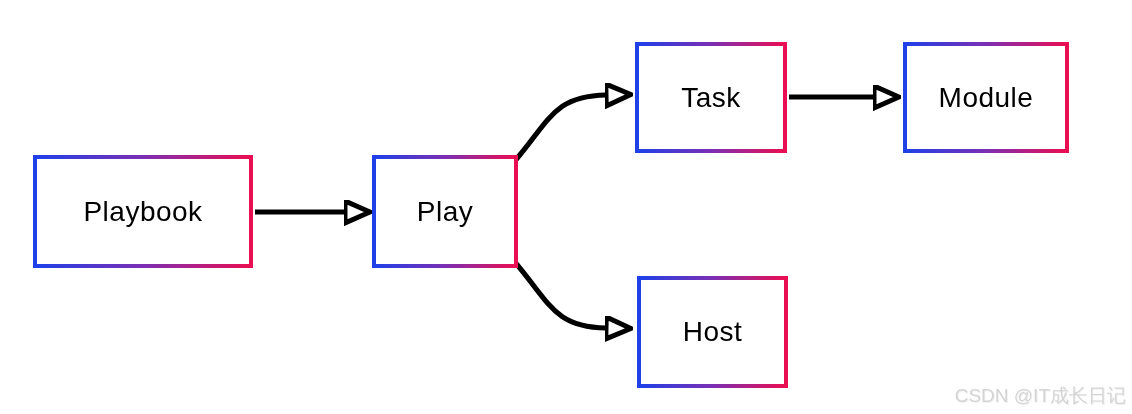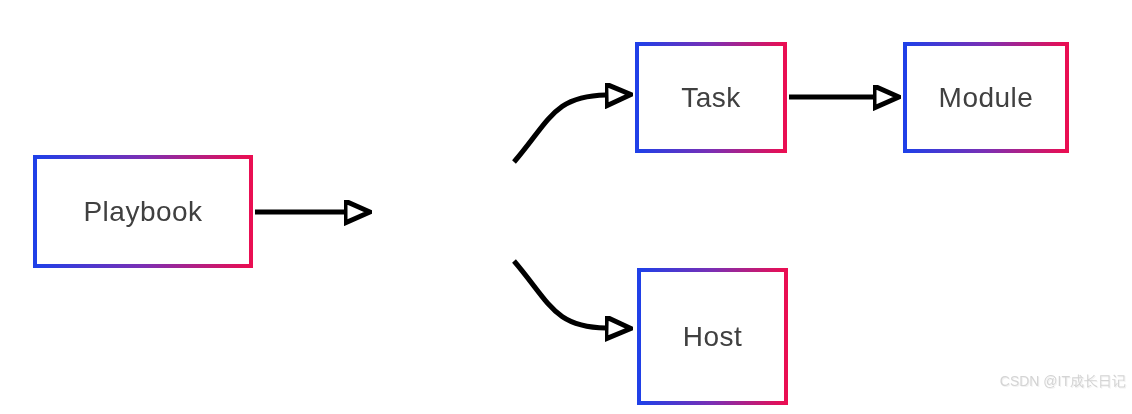--- a/index.html
+++ b/index.html
@@ -10,36 +10,36 @@
     font-family:"Liberation Sans","DejaVu Sans",sans-serif;
     overflow:hidden;
   }
   .node{
     position:absolute;
     box-sizing:border-box;
     background:#ffffff;
     border:4px solid;
     border-image:linear-gradient(to right,#1f40e8,#7b2fb4,#ea0e52) 1;
     display:flex;align-items:center;justify-content:center;
-    color:#404040;
+    color:#000000;
     font-size:28px;
     letter-spacing:0.5px;
   }
   .node-playbook{left:33px;top:155px;width:220px;height:113px;align-items:center;}
   .node-play{left:372px;top:155px;width:146px;height:113px;}
   .node-task{left:635px;top:42px;width:152px;height:111px;}
   .node-module{left:903px;top:42px;width:166px;height:111px;}
-  .node-host{left:637px;top:268px;width:151px;height:137px;}
+  .node-host{left:637px;top:276px;width:151px;height:112px;}
   .edges{position:absolute;left:0;top:0;width:1132px;height:414px;pointer-events:none;}
   .edges path{stroke:#000000;stroke-width:5;fill:none;}
   .watermark{
     position:absolute;
-    right:6px;bottom:23px;
+    right:6px;bottom:5px;
     color:#d4d4d4;
-    font-size:14px;
+    font-size:19px;
     text-shadow:1px 1px 0 #f2f2f2;
     user-select:none;
   }
 </style>
 </head>
 <body>
 
 <div class="canvas">
 
   <svg class="edges" viewBox="0 0 1132 414" xmlns="http://www.w3.org/2000/svg">
@@ -51,20 +51,23 @@
     <path d="M255,212 L345,212" marker-end="url(#arrowhead)"></path>
     <path d="M514,162 C550,120 554,96 606,95" marker-end="url(#arrowhead)"></path>
     <path d="M514,261 C550,303 554,327 606,328" marker-end="url(#arrowhead)"></path>
     <path d="M789,97 L874,97" marker-end="url(#arrowhead)"></path>
   </svg>
 
   <div class="node node-playbook">
     <span>Playbook</span>
   </div>
 
+  <div class="node node-play">
+    <span>Play</span>
+  </div>
 
   <div class="node node-task">
     <span>Task</span>
   </div>
 
   <div class="node node-module">
     <span>Module</span>
   </div>
 
   <div class="node node-host">

